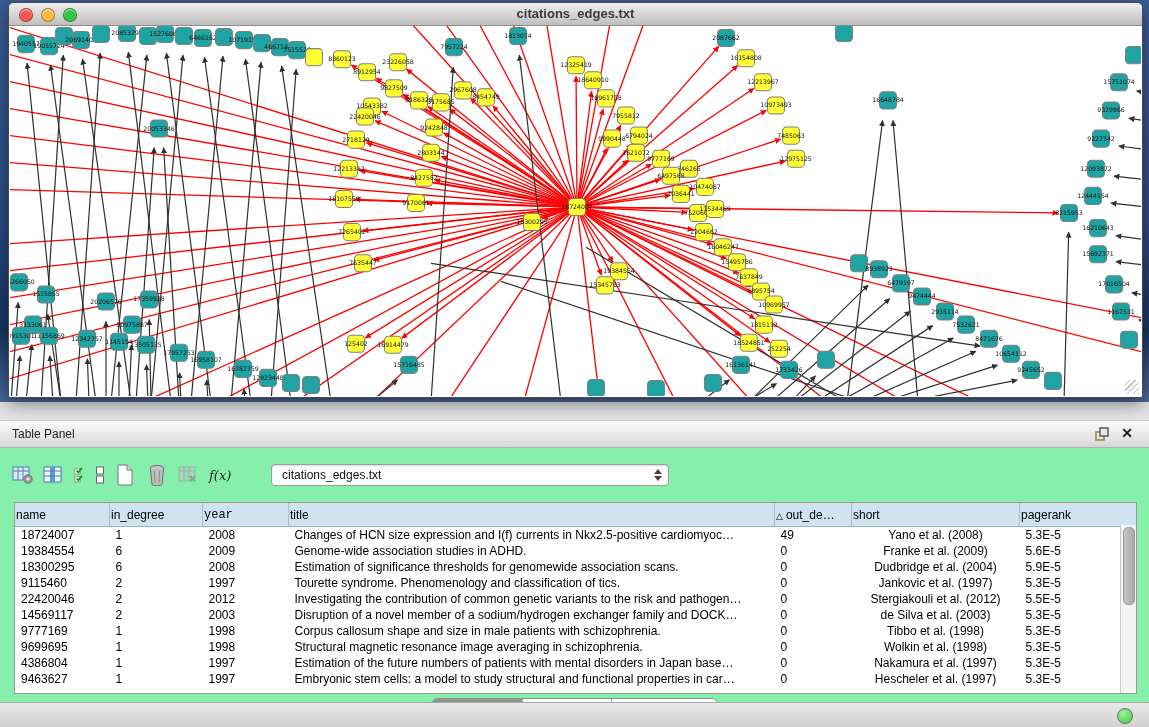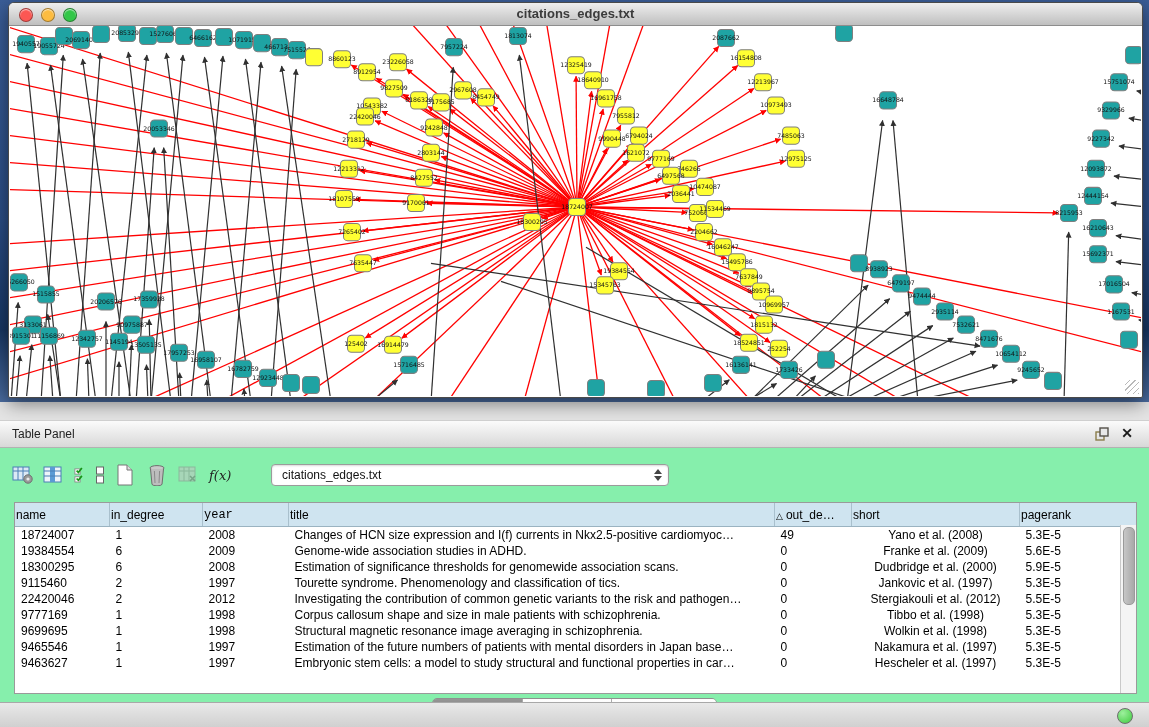--- a/index.html
+++ b/index.html
@@ -832,21 +832,21 @@
               <td>0</td>
               <td class="center">Franke et al. (2009)</td>
               <td>5.6E-5</td>
             </tr>
             <tr>
               <td>18300295</td>
               <td>6</td>
               <td>2008</td>
               <td>Estimation of significance thresholds for genomewide association scans.</td>
               <td>0</td>
-              <td class="center">Dudbridge et al. (2000)</td>
+              <td class="center">Dudbridge et al. (2004)</td>
               <td>5.9E-5</td>
             </tr>
             <tr>
               <td>9115460</td>
               <td>2</td>
               <td>1997</td>
               <td>Tourette syndrome. Phenomenology and classification of tics.</td>
               <td>0</td>
               <td class="center">Jankovic et al. (1997)</td>
               <td>5.3E-5</td>
@@ -854,39 +854,48 @@
             <tr>
               <td>22420046</td>
               <td>2</td>
               <td>2012</td>
               <td>Investigating the contribution of common genetic variants to the risk and pathogen…</td>
               <td>0</td>
               <td class="center">Stergiakouli et al. (2012)</td>
               <td>5.5E-5</td>
             </tr>
             <tr>
+              <td>14569117</td>
+              <td>2</td>
+              <td>2003</td>
+              <td>Disruption of a novel member of a sodium/hydrogen exchanger family and DOCK…</td>
+              <td>0</td>
+              <td class="center">de Silva et al. (2003)</td>
+              <td>5.3E-5</td>
+            </tr>
+            <tr>
               <td>9777169</td>
               <td>1</td>
               <td>1998</td>
               <td>Corpus callosum shape and size in male patients with schizophrenia.</td>
               <td>0</td>
               <td class="center">Tibbo et al. (1998)</td>
               <td>5.3E-5</td>
             </tr>
             <tr>
               <td>9699695</td>
               <td>1</td>
               <td>1998</td>
               <td>Structural magnetic resonance image averaging in schizophrenia.</td>
               <td>0</td>
               <td class="center">Wolkin et al. (1998)</td>
               <td>5.3E-5</td>
             </tr>
             <tr>
-              <td>9465546</td>
+              <td>4386804</td>
               <td>1</td>
               <td>1997</td>
               <td>Estimation of the future numbers of patients with mental disorders in Japan base…</td>
               <td>0</td>
               <td class="center">Nakamura et al. (1997)</td>
               <td>5.3E-5</td>
             </tr>
             <tr>
               <td>9463627</td>
               <td>1</td>

